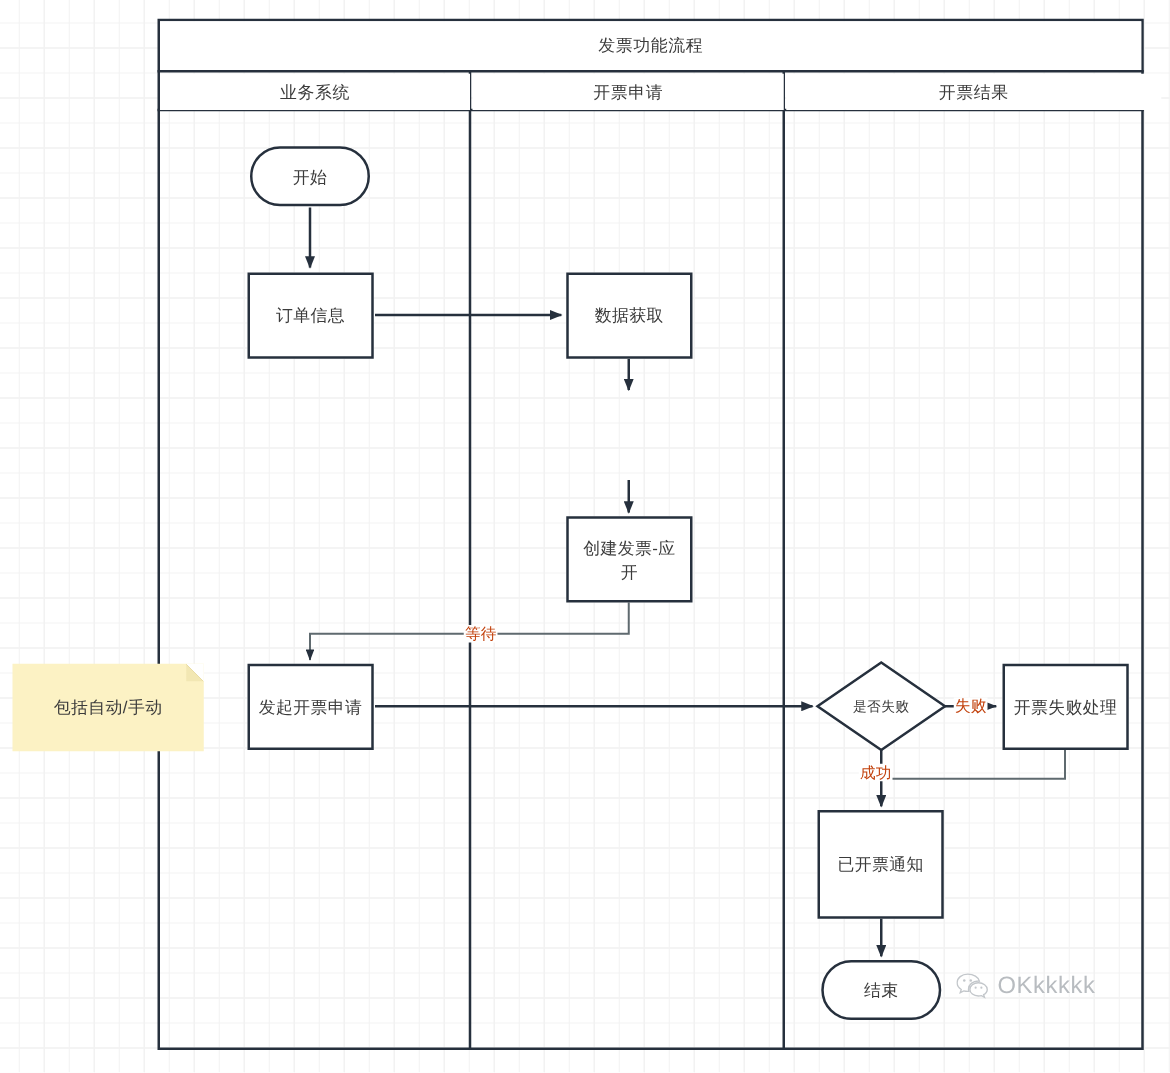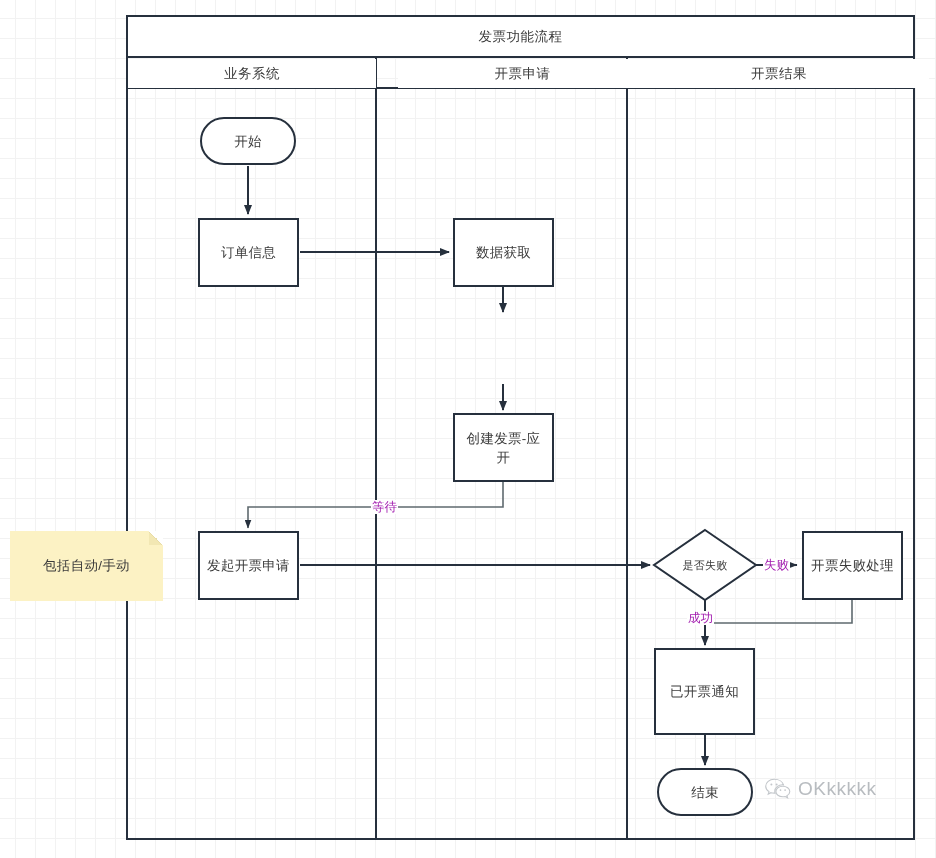--- a/index.html
+++ b/index.html
@@ -71,21 +71,21 @@
   .pool-frame {
     position: absolute;
     box-sizing: border-box;
     border: 2px solid #26303d;
     background: transparent;
     pointer-events: none;
   }
   .edge-label {
     position: absolute;
     font-size: 12.5px;
-    color: #a21caf;
+    color: #c2410c;
     background: #ffffff;
     padding: 0 1px;
     white-space: nowrap;
     line-height: 14px;
   }
   .note {
     position: absolute;
     box-sizing: border-box;
     background: #fcf2c4;
     color: #3b3b3b;
@@ -128,21 +128,21 @@
   <div class="pool-title" style="left:128px; top:17px; width:785px; height:40px;">发票功能流程</div>
 
   <svg class="layer">
     <line x1="126" y1="57" x2="915" y2="57" stroke="#26303d" stroke-width="2"></line>
     <line x1="126" y1="88" x2="915" y2="88" stroke="#26303d" stroke-width="2"></line>
     <line x1="376" y1="57" x2="376" y2="840" stroke="#26303d" stroke-width="2"></line>
     <line x1="627" y1="57" x2="627" y2="840" stroke="#26303d" stroke-width="2"></line>
   </svg>
 
   <div class="lane-title" style="left:128px; top:59px; width:248px; height:29px;">业务系统</div>
-  <div class="lane-title" style="left:378px; top:59px; width:249px; height:29px;margin-left:20px;">开票申请</div>
+  <div class="lane-title" style="left:378px; top:59px; width:249px; height:29px;">开票申请</div>
   <div class="lane-title" style="left:629px; top:59px; width:300px; height:29px;">开票结果</div>
 
   <svg class="layer">
     <defs>
       <marker id="arrow-dark" markerWidth="10" markerHeight="8" refX="9" refY="4" orient="auto" markerUnits="userSpaceOnUse">
         <path d="M0,0 L10,4 L0,8 z" fill="#26303d"></path>
       </marker>
       <marker id="arrow-gray" markerWidth="9" markerHeight="7" refX="8.5" refY="3.5" orient="auto" markerUnits="userSpaceOnUse">
         <path d="M0,0 L9,3.5 L0,7 z" fill="#26303d"></path>
       </marker>

